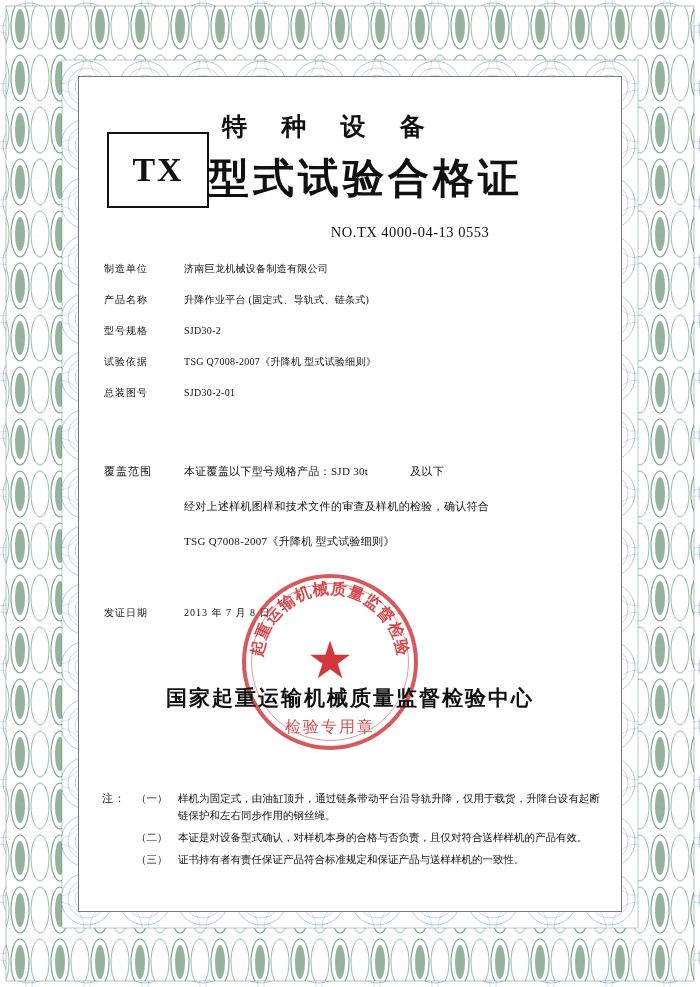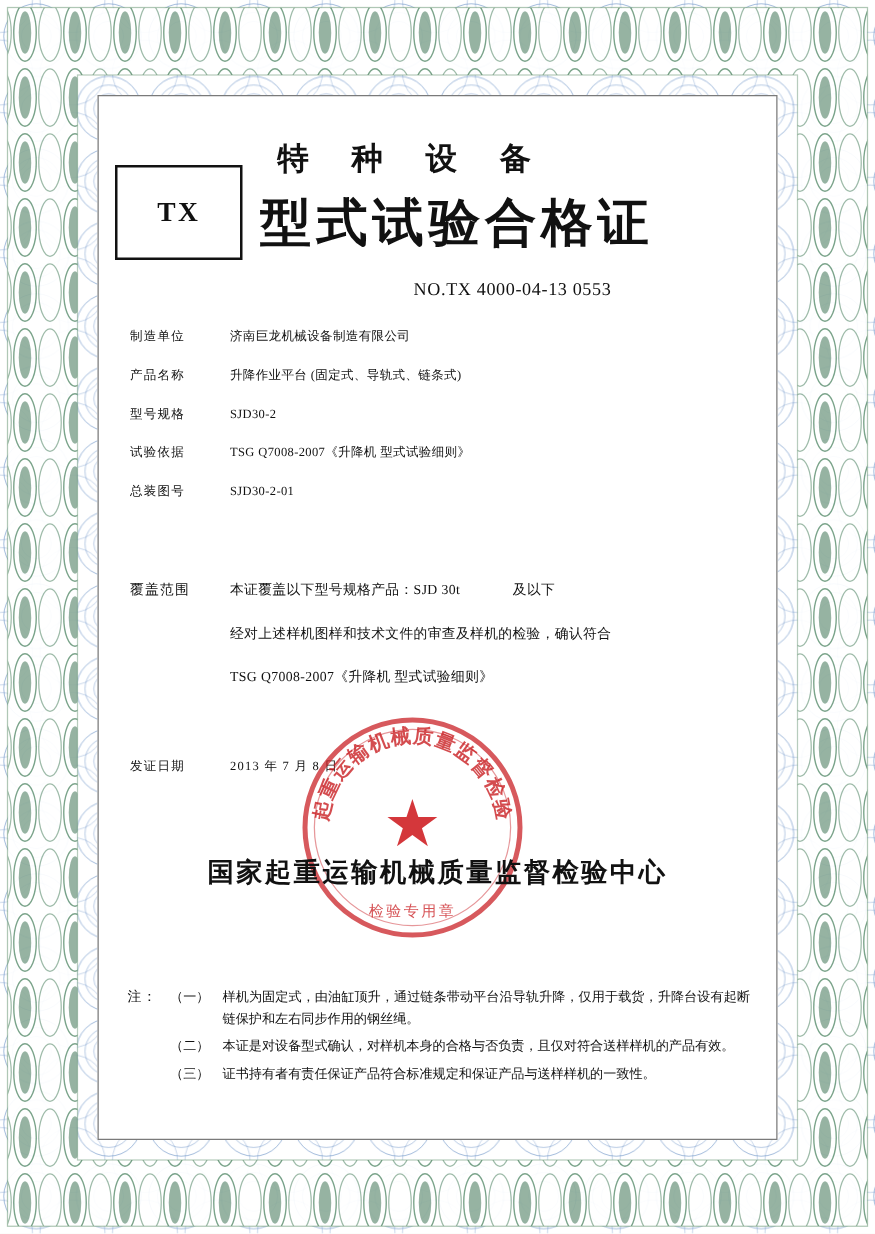--- a/index.html
+++ b/index.html
@@ -47,30 +47,30 @@
     top: 76px;
     width: 544px;
     height: 836px;
     box-sizing: border-box;
     padding: 14px 26px;
     color: #111;
   }
 
   .tx-box {
     position: absolute;
-    left: 14px;
+    left: 29px;
     top: 56px;
     width: 98px;
     height: 72px;
     border: 2px solid #111;
     display: flex;
     align-items: center;
     justify-content: center;
     font-family: "Liberation Serif", serif;
-    font-size: 22px;
+    font-size: 34px;
     font-weight: bold;
     letter-spacing: 2px;
     text-align: right;
   }
 
   .title-block {
     position: absolute;
     left: 130px;
     right: 10px;
     top: 34px;
@@ -213,21 +213,21 @@
   }
   .seal-text {
     position: absolute;
     inset: 0;
   }
   .seal-bottom {
     position: absolute;
     left: 50%;
     bottom: 12px;
     transform: translateX(-50%);
-    font-size: 12px;
+    font-size: 16px;
     color: rgba(200, 25, 30, 0.75);
     letter-spacing: 2px;
     white-space: nowrap;
   }
 
   
   .notes {
     position: absolute;
     left: 24px;
     right: 22px;

